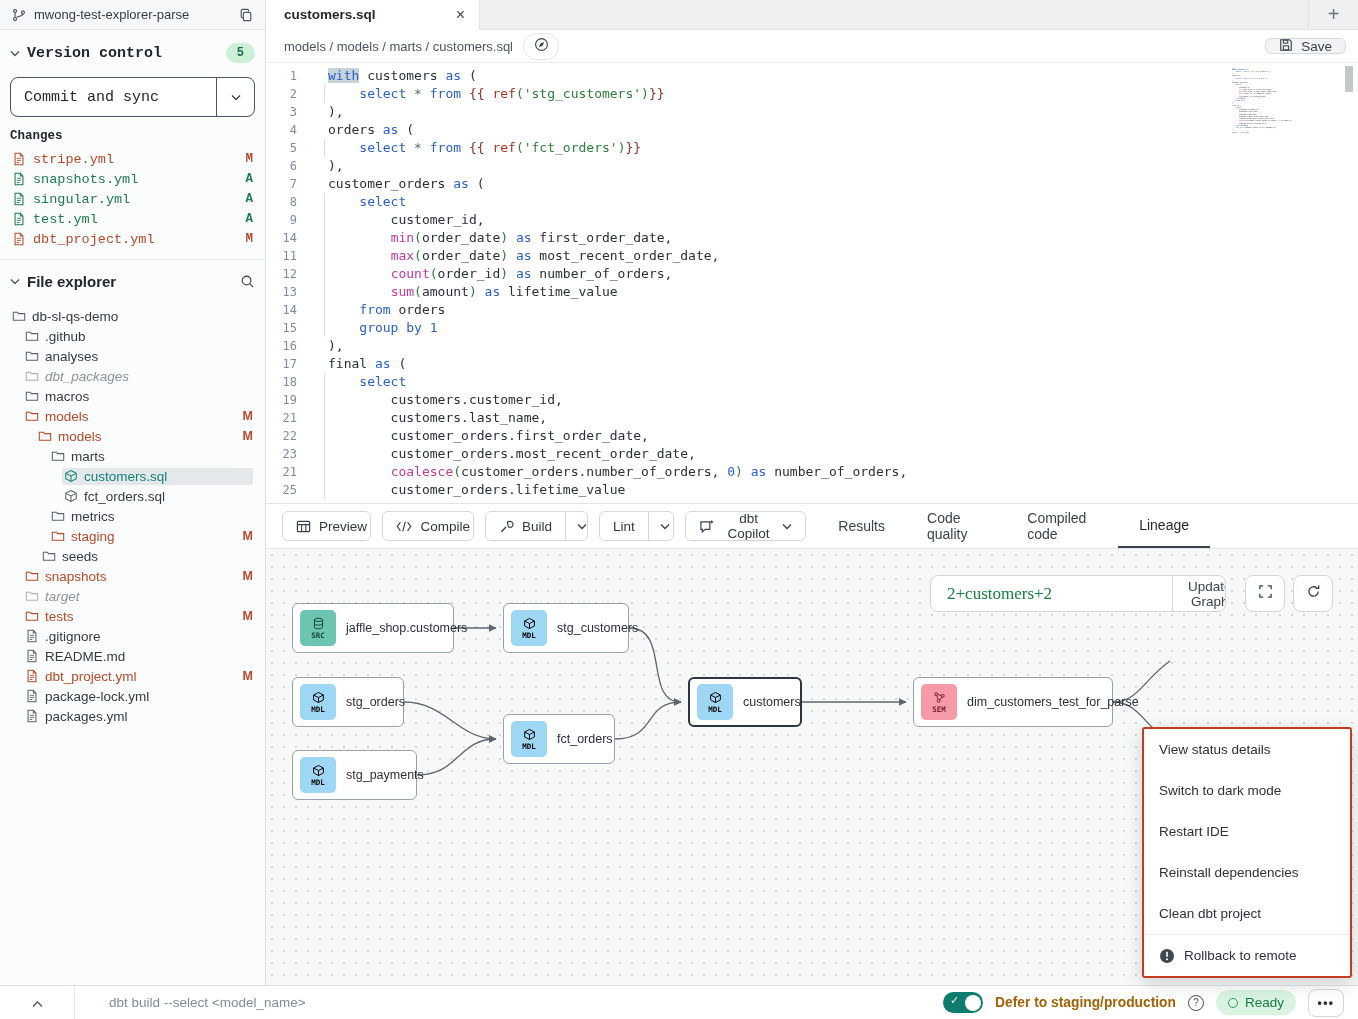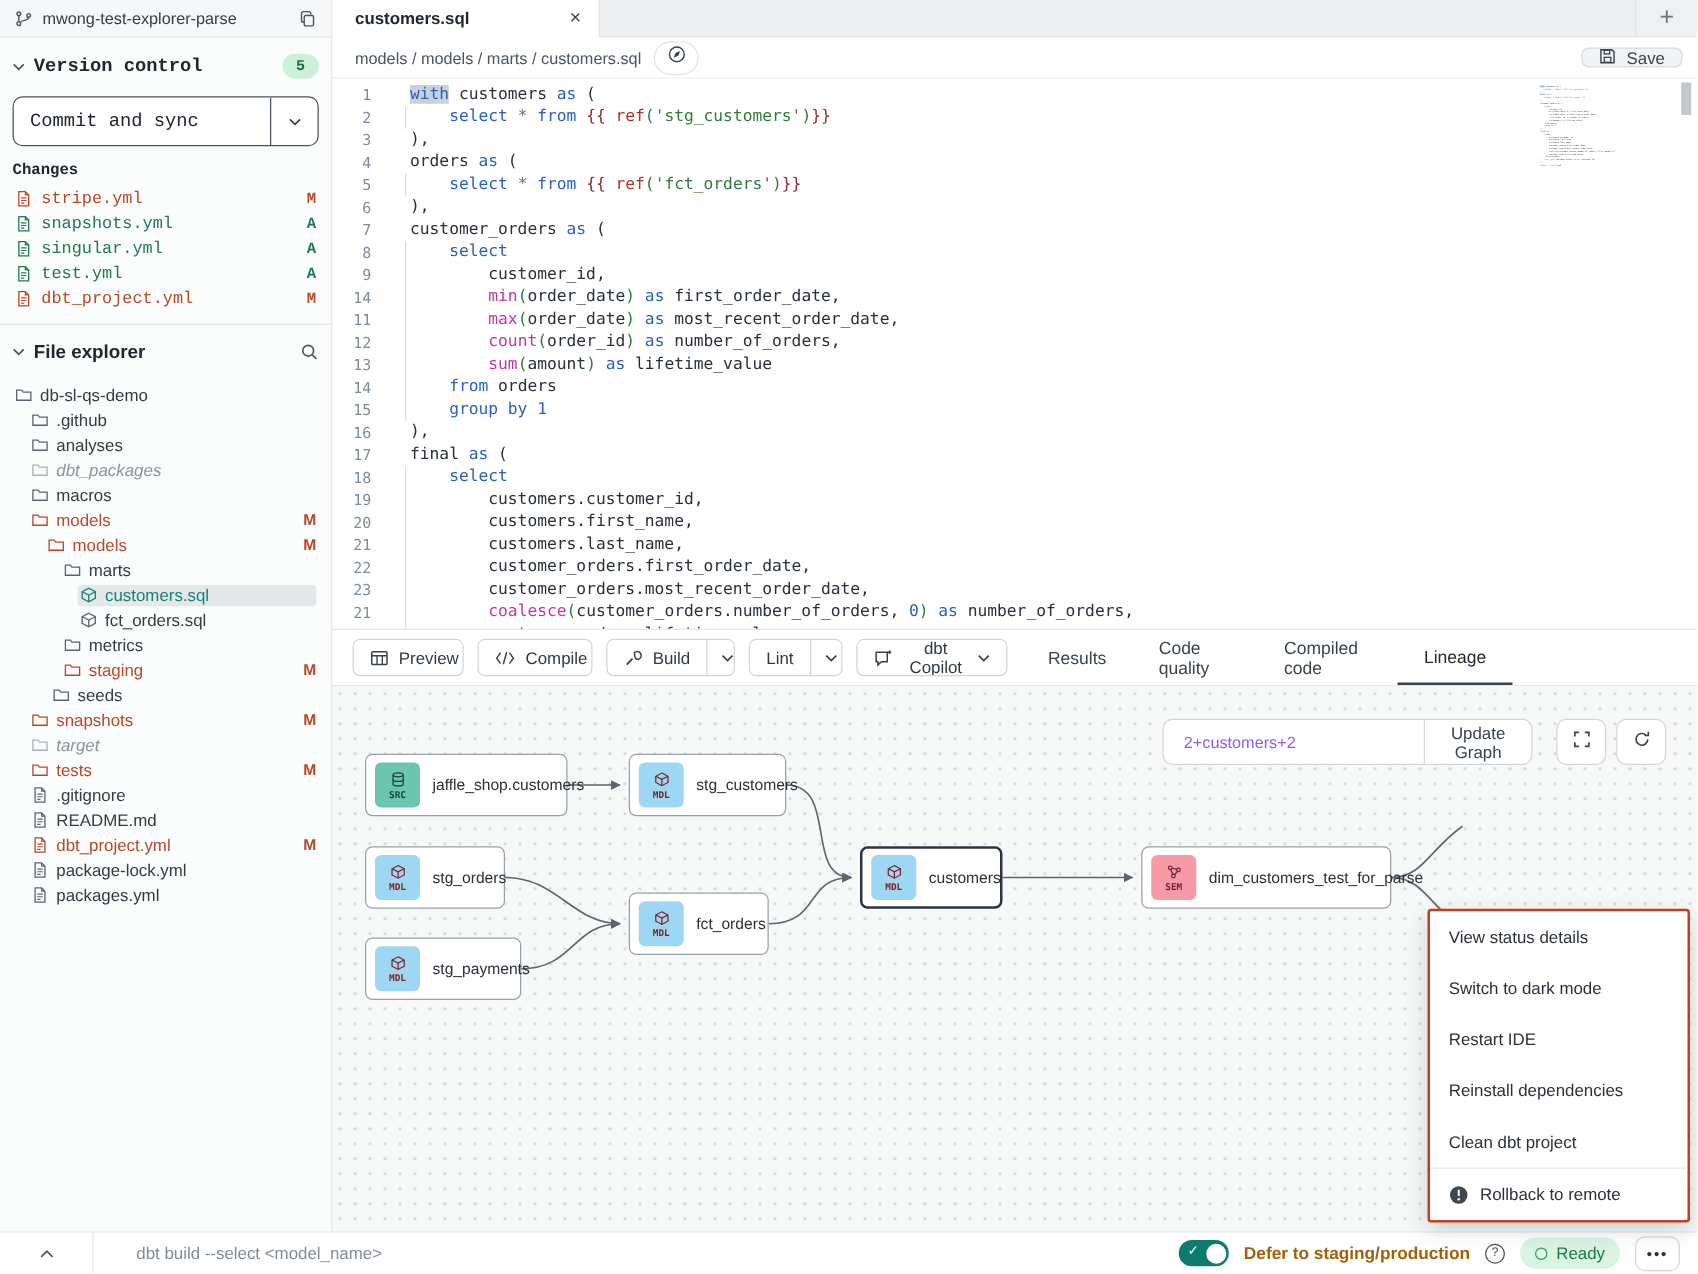--- a/index.html
+++ b/index.html
@@ -84,25 +84,25 @@
   .lineage { flex:1; position:relative; background-color:#f7f8f8; overflow:hidden;
     background-image:radial-gradient(#d4d6d8 1px, transparent 1.3px); background-size:12px 12px; }
   #edge-svg { position:absolute; left:0; top:0; width:100%; height:100%; }
   .edge { fill:none; stroke:#5d666e; stroke-width:1.3; }
   .lnode { position:absolute; height:50px; background:#fff; border:1px solid #99a1a8; border-radius:6px; display:flex; align-items:center; gap:10px; padding-left:7px; }
   .lnode.selected { border:2px solid #2b3440; }
   .badge { width:36px; height:36px; border-radius:5px; display:flex; flex-direction:column; align-items:center; justify-content:center; flex:none; }
   .badge svg { width:13px; height:13px; display:block; }
   .btype { font-family:"DejaVu Sans Mono", monospace; font-size:7.5px; font-weight:bold; margin-top:1px; }
   .b-SRC { background:#6cc5b1; color:#17413a; }
-  .b-MDL { background:#9ed7f3; color:#7f1d1d; }
+  .b-MDL { background:#9ed7f3; color:#000000; }
   .b-SEM { background:#f79aa7; color:#6d1f2c; }
   .nlabel { font-size:12.5px; color:#2b3138; white-space:nowrap; }
   .graph-search { position:absolute; left:664px; top:26px; width:296px; height:37px; background:#fff; border:1px solid #d3d7db; border-radius:8px; display:flex; align-items:stretch; overflow:hidden; }
-  .graph-search input { flex:1; border:none; outline:none; background:transparent; padding:0 16px; font-size:13px; color:#8b5cf6; font-family:Liberation Sans, sans-serif; }
+  .graph-search input { flex:1; border:none; outline:none; background:transparent; padding:0 16px; font-size:17px; color:#15803d; font-family:Liberation Serif, serif; }
   .graph-search .update-btn { border:none; background:none; border-left:1px solid #d3d7db; padding:0 15px; font-size:13.5px; color:#39434d; font-family:"Liberation Sans", sans-serif; }
   .graph-btn { position:absolute; top:26px; width:40px; height:37px; background:#fff; border:1px solid #d3d7db; border-radius:8px; display:flex; align-items:center; justify-content:center; color:#39434d; }
 
   
   .context-menu { position:absolute; left:1142px; top:727px; width:210px; background:#fff; border:2px solid #c13e23; border-radius:3px; box-shadow:0 6px 18px rgba(30,40,50,.18); z-index:40; }
   .menu-item { height:41px; display:flex; align-items:center; gap:9px; padding:0 15px; font-size:13.5px; color:#2b3138; }
   .menu-divider { height:1px; background:#e8eaec; }
   .micon svg { width:16px; height:16px; display:block; }
 
   
@@ -589,24 +589,20 @@
               <span class="gut">17</span>
               <span class="content"><span class="tok-n">final </span><span class="tok-k">as</span><span class="tok-n"> (</span></span>
             </div>
             <div class="code-line guided">
               <span class="gut">18</span>
               <span class="content"><span class="tok-n">    </span><span class="tok-k">select</span></span>
             </div>
             <div class="code-line guided">
               <span class="gut">19</span>
               <span class="content"><span class="tok-n">        customers.customer_id,</span></span>
-            </div>
-            <div class="code-line guided">
-              <span class="gut">20</span>
-              <span class="content"><span class="tok-n">        customers.first_name,</span></span>
             </div>
             <div class="code-line guided">
               <span class="gut">21</span>
               <span class="content"><span class="tok-n">        customers.last_name,</span></span>
             </div>
             <div class="code-line guided">
               <span class="gut">22</span>
               <span class="content"><span class="tok-n">        customer_orders.first_order_date,</span></span>
             </div>
             <div class="code-line guided">

